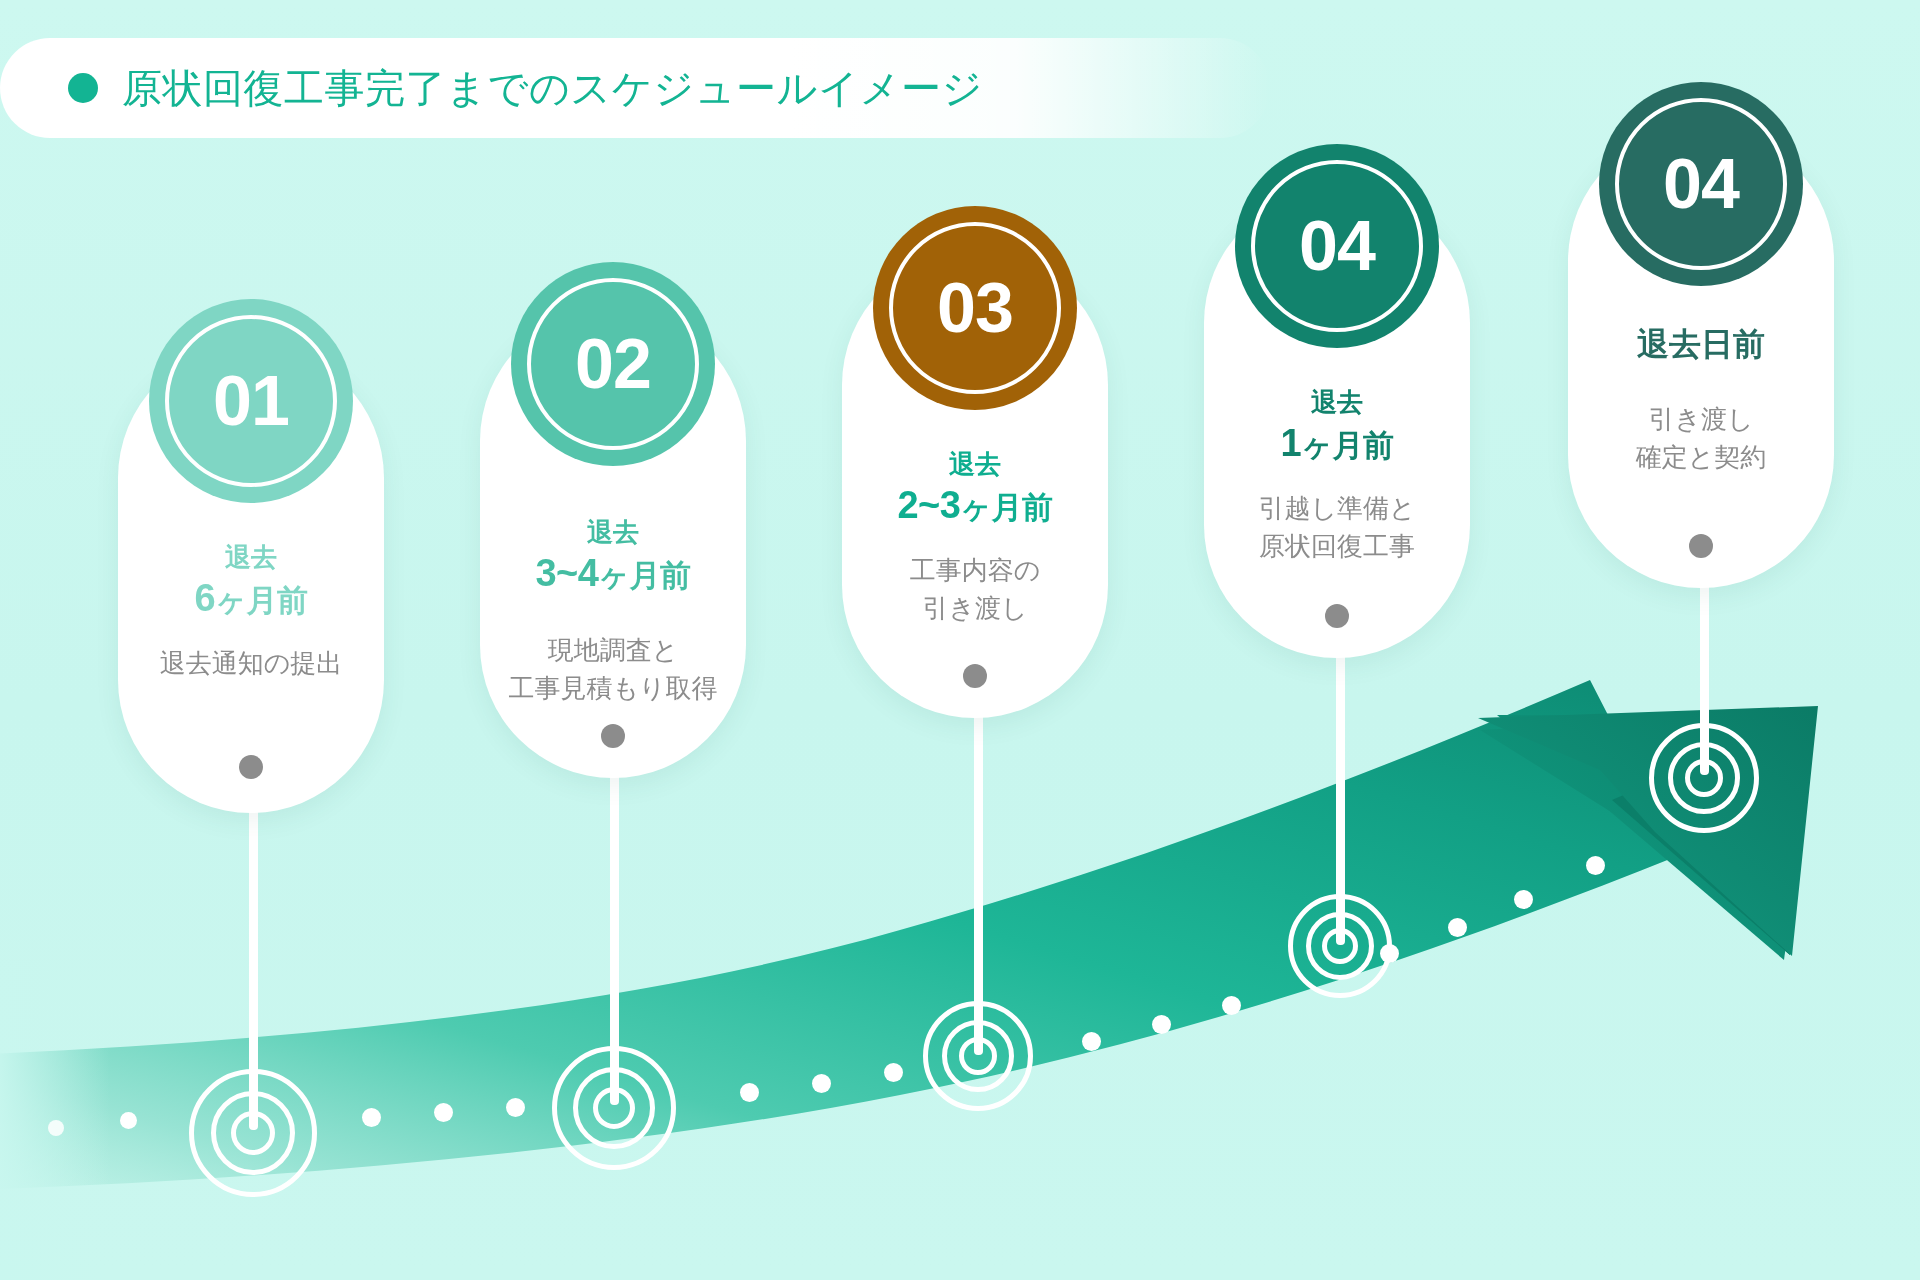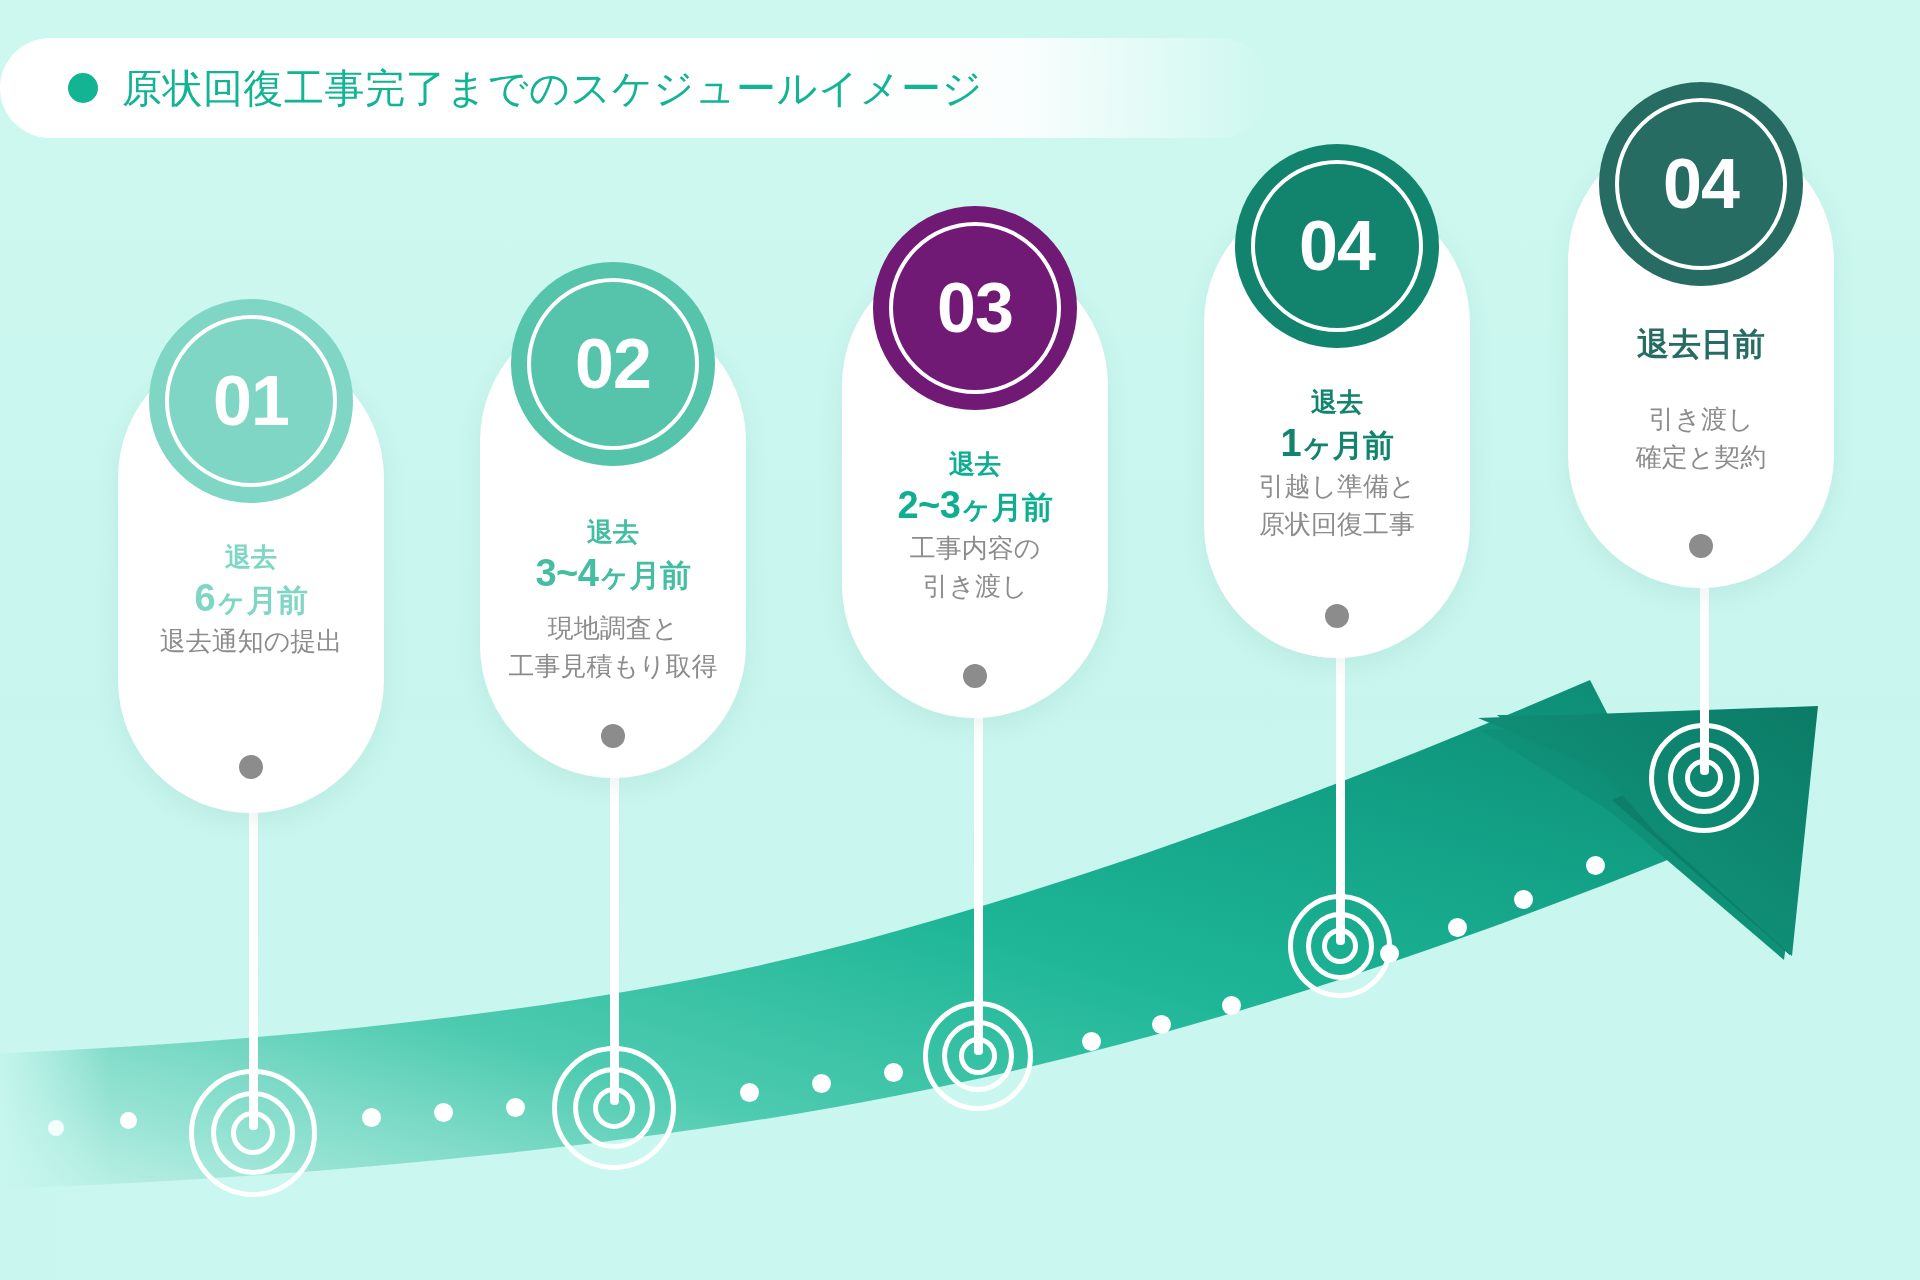--- a/index.html
+++ b/index.html
@@ -90,20 +90,21 @@
     margin-top: 22px;
   }
   .when .l1 { font-size: 26px; display: block; margin-top: 16px; }
   .when .l2 { font-size: 38px; display: block; letter-spacing: -0.5px; }
   .when .l2 .unit { font-size: 31px; }
   .desc {
     text-align: center;
     color: #8c8c8c;
     font-size: 26px;
     line-height: 1.45;
+    margin-top: 22px;
   }
   .card-dot {
     width: 24px; height: 24px;
     border-radius: 50%;
     background: #8c8c8c;
     margin-top: 26px;
   }
   
   .stem {
     position: absolute;
@@ -253,21 +254,21 @@
       <span class="l2"><span>3~4</span><span class="unit">ヶ月前</span></span>
     </div>
     <div class="desc">
       <span>現地調査と</span><br>
       <span>工事見積もり取得</span>
     </div>
     <div class="card-dot" style="margin-top:auto;margin-bottom:30px;"></div>
   </div>
 
   <div class="card" style="left:842px; top:252px; padding:26px 14px 0; height:466px;">
-    <div class="badge" style="width:204px;height:204px;background:#701a75;margin-top:-72px;">
+    <div class="badge" style="width:204px;height:204px;background:#a16207;margin-top:-72px;">
       <span class="inner-ring" style="width:172px;height:172px;"></span>
       <span class="num">03</span>
     </div>
     <div class="when" style="color:#0fae90;">
       <span class="l1">退去</span>
       <span class="l2"><span>2~3</span><span class="unit">ヶ月前</span></span>
     </div>
     <div class="desc">
       <span>工事内容の</span><br>
       <span>引き渡し</span>

